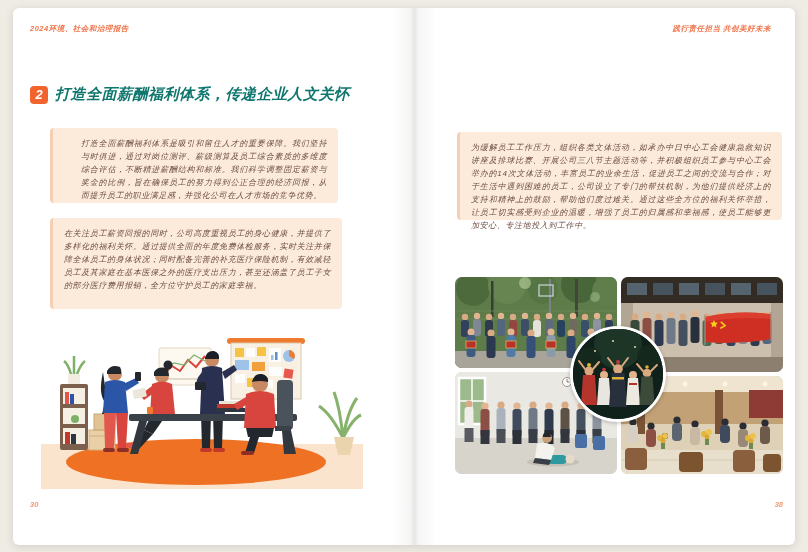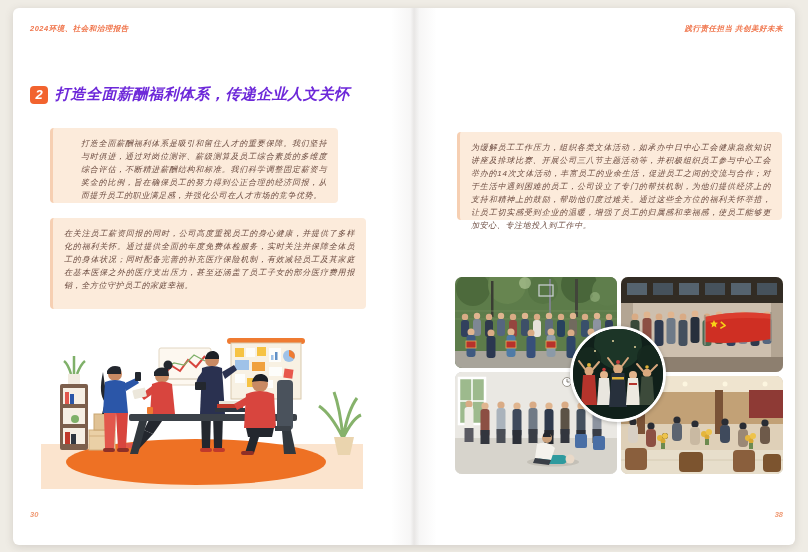--- a/index.html
+++ b/index.html
@@ -18,44 +18,44 @@
   .fold{
     position:absolute;left:378px;top:0;width:46px;height:537px;
     background:linear-gradient(to right,rgba(90,80,70,0) 0%,rgba(90,80,70,.05) 42%,rgba(90,80,70,.14) 50%,rgba(90,80,70,.05) 62%,rgba(90,80,70,0) 100%);
     pointer-events:none;
   }
   .hdr{
     position:absolute;top:16px;font-size:7.5px;letter-spacing:.5px;
     color:#f0764d;font-weight:bold;
   }
   .hdr-left{left:17px;}
-  .hdr-right{right:12px;text-align:left;}
+  .hdr-right{right:24px;text-align:left;}
   .pageno{
-    position:absolute;bottom:26px;font-size:7.5px;color:#f09a74;font-weight:bold;
+    position:absolute;bottom:36px;font-size:7.5px;color:#f09a74;font-weight:bold;
   }
   .pageno-left{left:17px;}
   .pageno-right{right:12px;}
   .section-head{
     position:absolute;left:17px;top:77px;display:flex;align-items:center;gap:7px;
   }
   .badge{
     width:18px;height:18px;border-radius:4px;background:#f2632e;
     color:#ffffff;font-weight:bold;font-size:13px;line-height:18px;text-align:center;
     flex:0 0 auto;
   }
   .section-title{
-    color:#6d28d9;font-weight:bold;font-size:15px;letter-spacing:.5px;white-space:nowrap;
+    color:#0f766e;font-weight:bold;font-size:15px;letter-spacing:.5px;white-space:nowrap;
   }
   .para-box{
     position:absolute;background:#fcebdb;border-left:3px solid #f6cfb2;border-radius:4px;
     color:#6d4d42;font-size:8px;line-height:13px;letter-spacing:.6px;
     padding:9px 11px;box-sizing:border-box;text-align:justify;
   }
   .para-1{left:37px;top:120px;width:288px;height:75px;padding-left:28px;}
-  .para-2{left:37px;top:210px;width:316px;height:91px;}
+  .para-2{left:37px;top:210px;width:292px;height:91px;}
   .para-3{left:444px;top:124px;width:325px;height:88px;}
   .illustration{position:absolute;left:28px;top:314px;width:322px;height:180px;}
   .illustration svg{display:block;width:100%;height:100%;}
   .collage{position:absolute;left:442px;top:269px;width:328px;height:197px;}
   .photo{position:absolute;border-radius:7px;overflow:hidden;background:#ccc;}
   .photo svg{display:block;width:100%;height:100%;}
   .ph1{left:0;top:0;width:162px;height:91px;}
   .ph2{left:166px;top:0;width:162px;height:95px;}
   .ph3{left:0;top:95px;width:162px;height:102px;}
   .ph4{left:166px;top:99px;width:162px;height:98px;}

